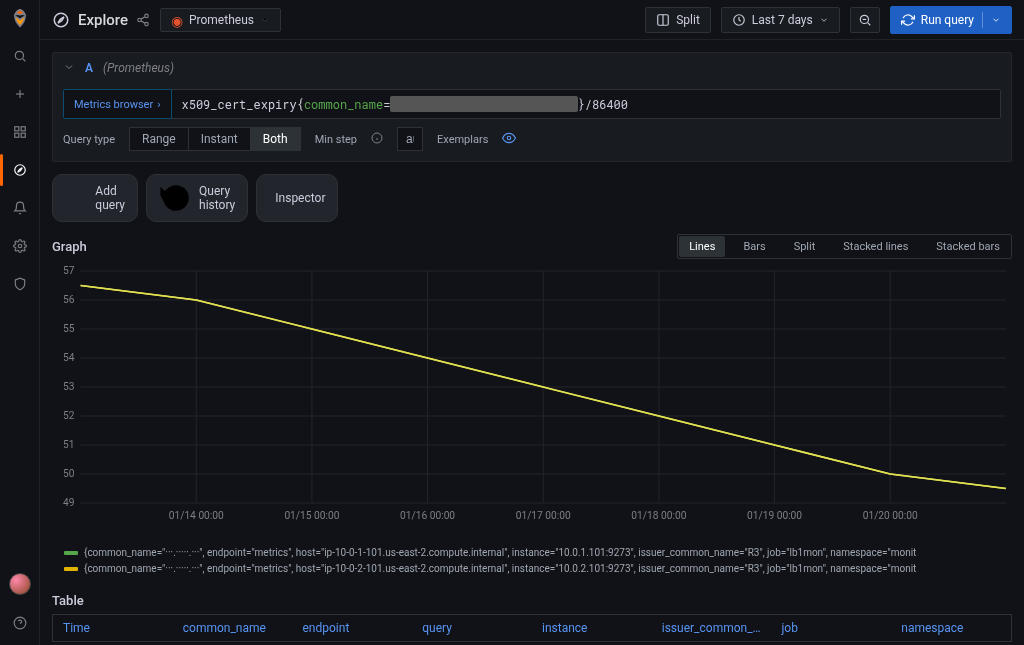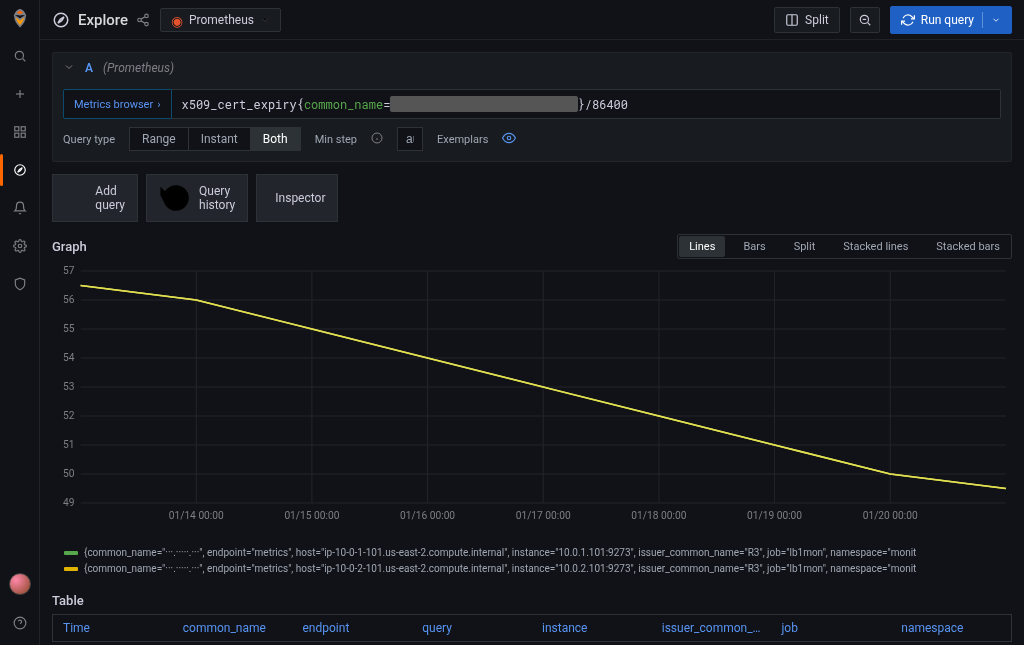--- a/index.html
+++ b/index.html
@@ -48,21 +48,21 @@
   .query-input .redact { background: #555; color: transparent; border-radius: 2px; }
   .q-line2 { display: flex; align-items: center; gap: 14px; font-size: 12px; color: #9fa7b3; }
   .seg-group { display: flex; }
   .seg { background: #111217; border: 1px solid #2c3235; padding: 4px 12px; color: #9fa7b3; cursor: pointer; }
   .seg + .seg { border-left: none; }
   .seg.active { background: #2c3235; color: #fff; }
   .mini-input { background: #111217; border: 1px solid #2c3235; padding: 4px 8px; color: #9fa7b3; width: 26px; font-size: 12px; }
   .exemplar-toggle { color: #5794f2; }
 
   .btn-row { display: flex; gap: 8px; }
-  .sm-btn { display: flex; align-items: center; gap: 6px; background: #22252b; border: 1px solid #2c3235; padding: 6px 12px; border-radius: 0; color: #ccccdc; cursor: pointer; font-size: 12px; }
+  .sm-btn { display: flex; align-items: center; gap: 6px; background: #22252b; border: 1px solid #2c3235; padding: 6px 12px; border-radius: 10px; color: #ccccdc; cursor: pointer; font-size: 12px; }
 
   
   .panel-head { display: flex; align-items: center; gap: 10px; }
   .panel-title { font-size: 13px; font-weight: 500; }
   .viz-picker { margin-left: auto; display: flex; gap: 8px; background: #111217; border: 1px solid #2c3235; border-radius: 2px; padding: 1px; font-size: 11px; }
   .viz-opt { padding: 4px 10px; color: #9fa7b3; cursor: pointer; }
   .viz-opt.active { background: #2c3235; color: #fff; border-radius: 2px; }
 
   .chart-area { position: relative; height: 280px; margin-top: 6px; }
   .chart-svg { width: 100%; height: 260px; }
@@ -169,20 +169,30 @@
           <polyline points="6 9 12 15 18 9"></polyline>
         </svg>
     </div>
     <div class="spacer"></div>
     <div class="tb-btn">
       <svg viewBox="0 0 24 24">
           <rect x="3" y="3" width="18" height="18" rx="2"></rect>
           <line x1="12" y1="3" x2="12" y2="21"></line>
         </svg>
       <span>Split</span>
+    </div>
+    <div class="tb-btn">
+      <svg viewBox="0 0 24 24">
+          <circle cx="12" cy="12" r="9"></circle>
+          <polyline points="12 7 12 12 15 14"></polyline>
+        </svg>
+      <span>Last 7 days</span>
+      <svg viewBox="0 0 24 24" style="width:10px;height:10px">
+          <polyline points="6 9 12 15 18 9"></polyline>
+        </svg>
     </div>
     <div class="tb-btn" style="padding:5px 7px">
       <svg viewBox="0 0 24 24">
           <circle cx="11" cy="11" r="7"></circle>
           <line x1="21" y1="21" x2="16.65" y2="16.65"></line>
           <line x1="8" y1="11" x2="14" y2="11"></line>
         </svg>
     </div>
     <div class="tb-btn primary">
       <svg viewBox="0 0 24 24">

